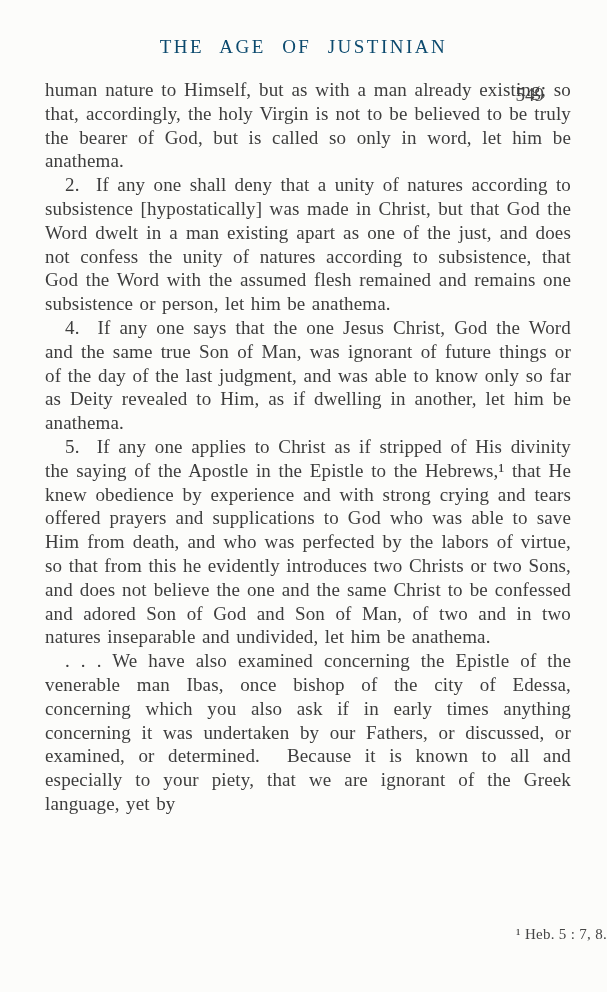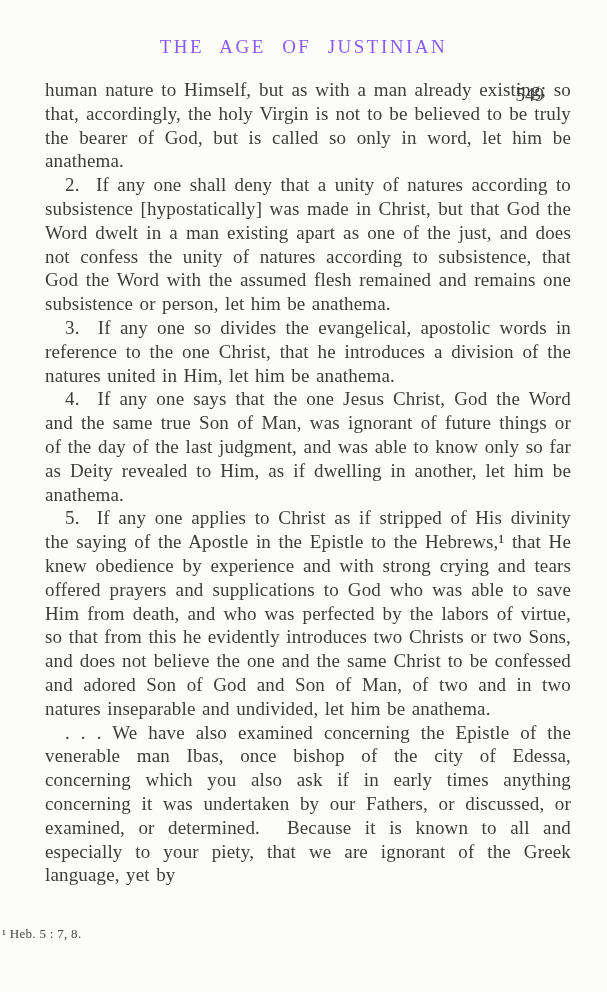--- a/index.html
+++ b/index.html
@@ -25,21 +25,21 @@
   }
   .running-title {
     position: absolute;
     left: 0;
     right: 0;
     top: 36px;
     text-align: center;
     font-size: 19px;
     letter-spacing: 2.5px;
     word-spacing: 9px;
-    color: #8b5cf6;
+    color: #0c4a6e;
   }
   .page-number {
     position: absolute;
     top: 37px;
     right: 63px;
     font-size: 19px;
     color: #474747;
     margin-top: 47px;
   }
   .text-block {
@@ -55,42 +55,41 @@
     text-align: justify;
     letter-spacing: 0.15px;
     word-spacing: 1.5px;
   }
   .text-block p.indent {
     text-indent: 20px;
   }
   .footnote {
     position: absolute;
     top: 926px;
-    left: 2px;
+    left: 16px;
     right: 0;
-    text-align: left;
-    font-size: 13px;
+    text-align: right;
+    font-size: 15px;
     letter-spacing: 0.3px;
     color: #454545;
   }
 </style>
 </head>
 <body>
 
 <div class="page">
 
   <div class="running-head">
     <div class="running-title">THE AGE OF JUSTINIAN</div>
     <div class="page-number">549</div>
   </div>
 
   <div class="text-block">
     <p>human nature to Himself, but as with a man already existing; so that, accordingly, the holy Virgin is not to be believed to be truly the bearer of God, but is called so only in word, let him be anathema.</p>
     <p class="indent">2.&nbsp; If any one shall deny that a unity of natures according to subsistence [hypostatically] was made in Christ, but that God the Word dwelt in a man existing apart as one of the just, and does not confess the unity of natures according to subsistence, that God the Word with the assumed flesh remained and remains one subsistence or person, let him be anathema.</p>
-    <p class="indent">3.&nbsp; If any one so divides the evangelical, apostolic words in reference to the one Christ, that he introduces a division of the natures united in Him, let him be anathema.</p>
     <p class="indent">4.&nbsp; If any one says that the one Jesus Christ, God the Word and the same true Son of Man, was ignorant of future things or of the day of the last judgment, and was able to know only so far as Deity revealed to Him, as if dwelling in another, let him be anathema.</p>
     <p class="indent">5.&nbsp; If any one applies to Christ as if stripped of His divinity the saying of the Apostle in the Epistle to the Hebrews,¹ that He knew obedience by experience and with strong crying and tears offered prayers and supplications to God who was able to save Him from death, and who was perfected by the labors of virtue, so that from this he evidently introduces two Christs or two Sons, and does not believe the one and the same Christ to be confessed and adored Son of God and Son of Man, of two and in two natures inseparable and undivided, let him be anathema.</p>
     <p class="indent">. . . We have also examined concerning the Epistle of the venerable man Ibas, once bishop of the city of Edessa, concerning which you also ask if in early times anything concerning it was undertaken by our Fathers, or discussed, or examined, or determined.&nbsp; Because it is known to all and especially to your piety, that we are ignorant of the Greek language, yet by</p>
   </div>
 
   <div class="footnote">¹ Heb. 5 : 7, 8.</div>
 
 </div>
 
 </body></html>

